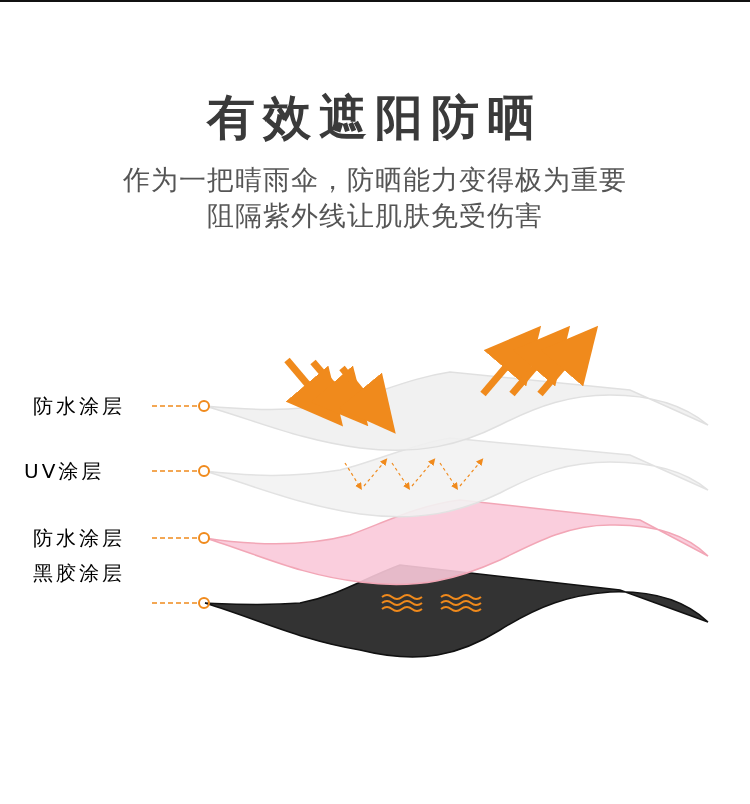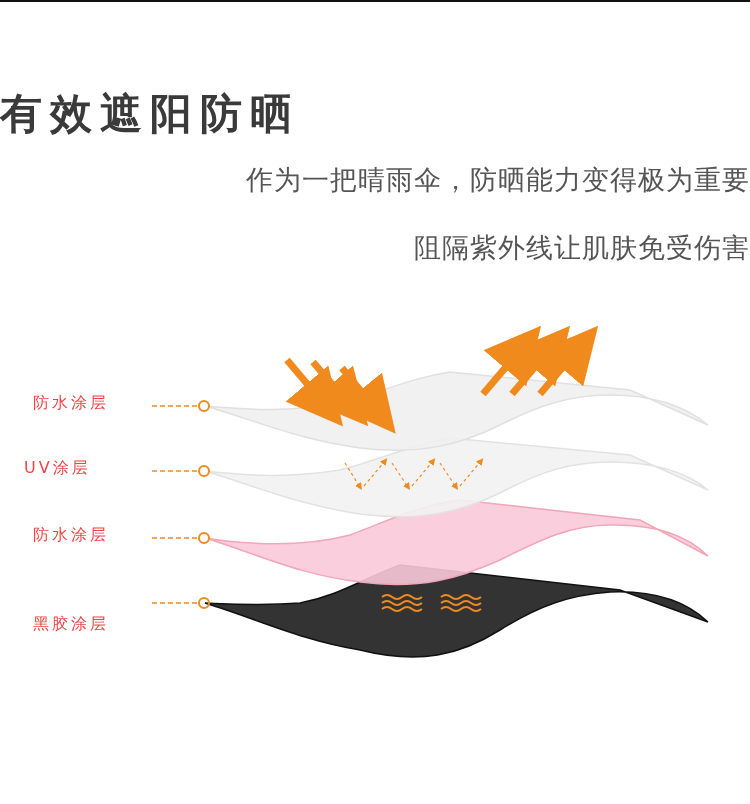--- a/index.html
+++ b/index.html
@@ -3,31 +3,31 @@
 <meta charset="utf-8">
 <style>
   html, body { margin: 0; padding: 0; }
   body {
     width: 750px; height: 804px; position: relative; overflow: hidden;
     background: #ffffff;
     font-family: "DejaVu Sans", "Liberation Sans", sans-serif;
   }
   .top-rule { position: absolute; left: 0; top: 0; width: 750px; height: 2px; background: #111; }
   .title {
-    position: absolute; left: 0; top: 86px; width: 750px; 
-    font-size: 42px; font-weight: bold; color: #3a3a3a; letter-spacing: 8px;
+    position: absolute; left: 0; top: 86px; width: 750px; text-align: center;
+    font-size: 48px; font-weight: bold; color: #3a3a3a; letter-spacing: 8px;
   }
   .subtitle {
-    position: absolute; left: 0; width: 750px; text-align: right;
+    position: absolute; left: 0; width: 750px; text-align: center;
     font-size: 27px; color: #555; letter-spacing: 1px;
   }
   .sub1 { top: 162px; }
-  .sub2 { top: 198px; margin-top: 32px; }
+  .sub2 { top: 198px; }
   .label {
-    position: absolute; left: 33px; font-size: 16px; color: #ef4444; letter-spacing: 3px;
+    position: absolute; left: 33px; font-size: 20px; color: #000000; letter-spacing: 3px;
   }
   svg.diagram { position: absolute; left: 0; top: 0; }
 </style>
 </head>
 <body>
 
 <div class="top-rule"></div>
 
 <div class="title">有效遮阳防晒</div>
 <div class="subtitle sub1">作为一把晴雨伞，防晒能力变得极为重要</div>
@@ -96,13 +96,13 @@
     <line x1="152" y1="538" x2="198" y2="538" stroke-dasharray="5,3"></line>
     <circle cx="204" cy="538" r="5" fill="#fff" stroke-width="2"></circle>
     <line x1="152" y1="603" x2="198" y2="603" stroke-dasharray="5,3"></line>
     <circle cx="204" cy="603" r="5" fill="none" stroke-width="2"></circle>
   </g>
 </svg>
 
 <div class="label" style="top:393px">防水涂层</div>
 <div class="label" style="top:458px; left:24px">UV涂层</div>
 <div class="label" style="top:525px">防水涂层</div>
-<div class="label" style="top:614px">黑胶涂层</div>
+<div class="label" style="top:560px">黑胶涂层</div>
 
 </body></html>

